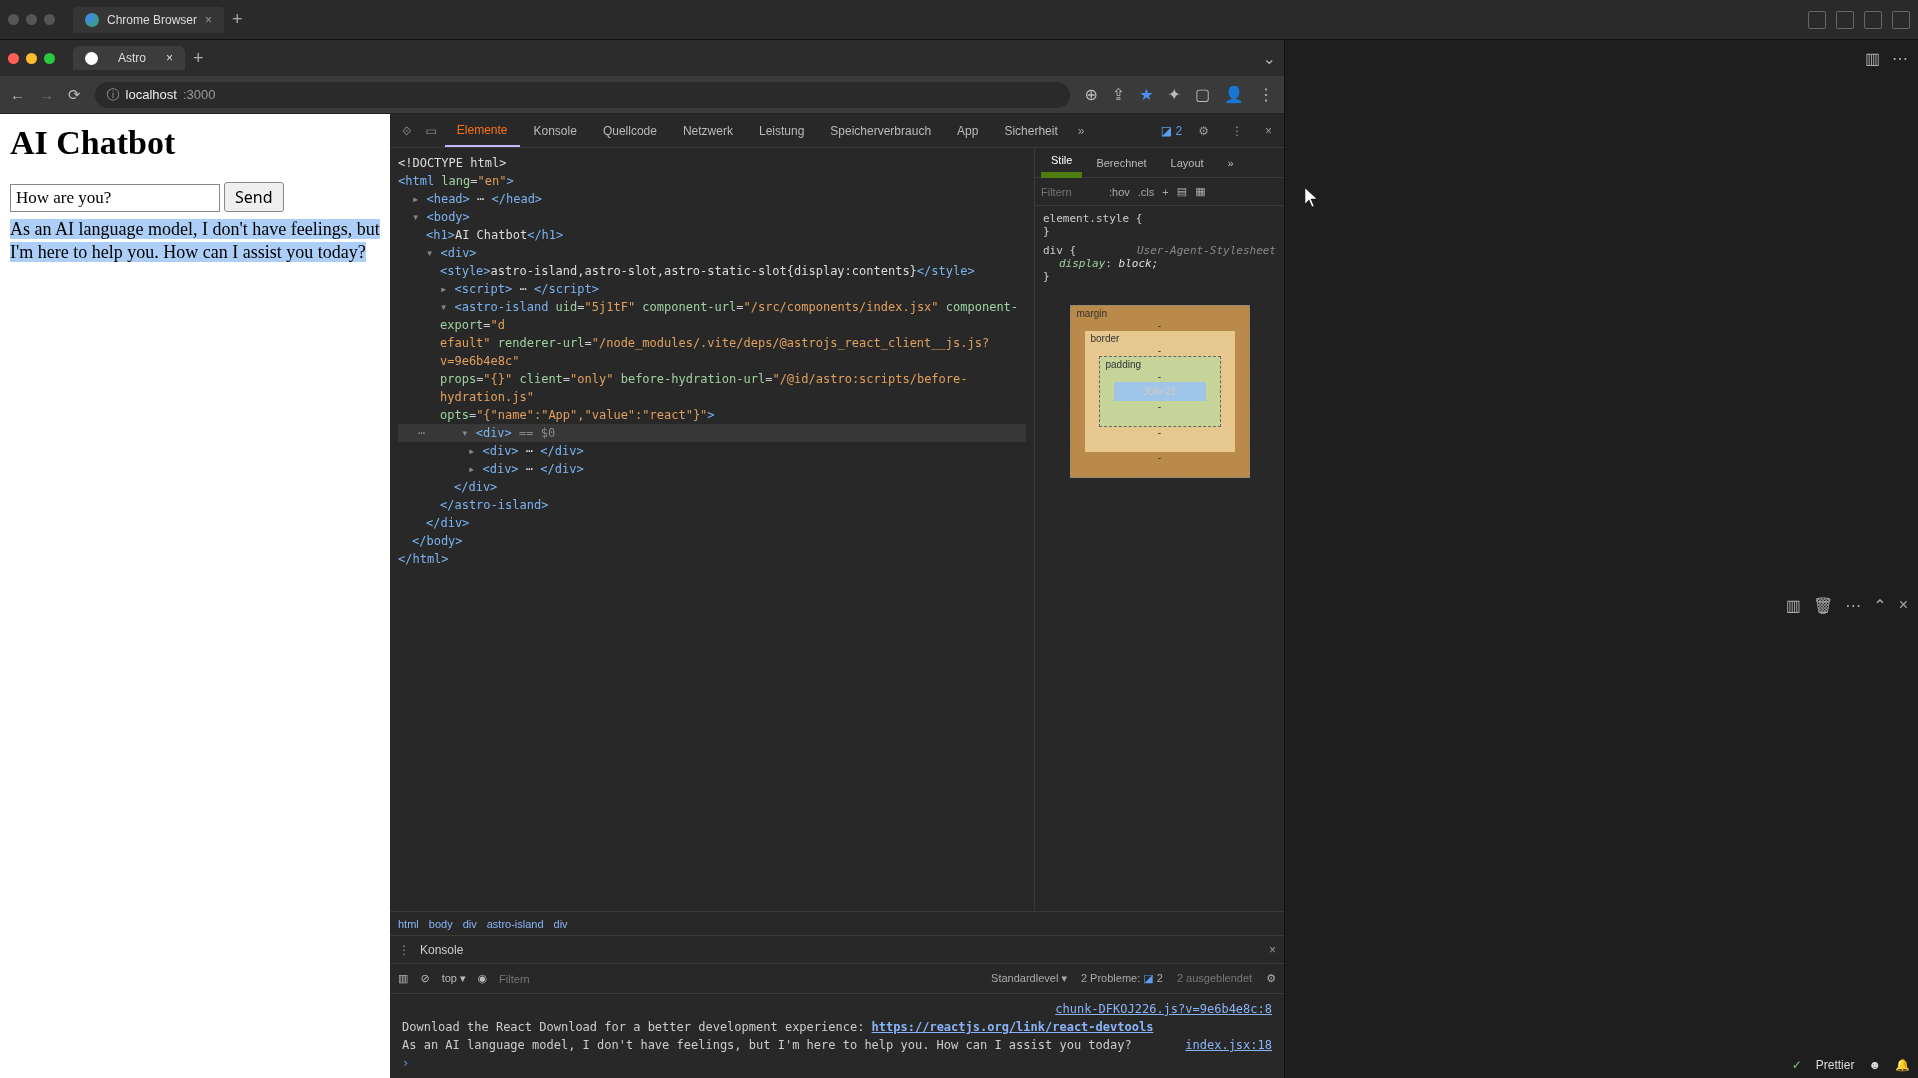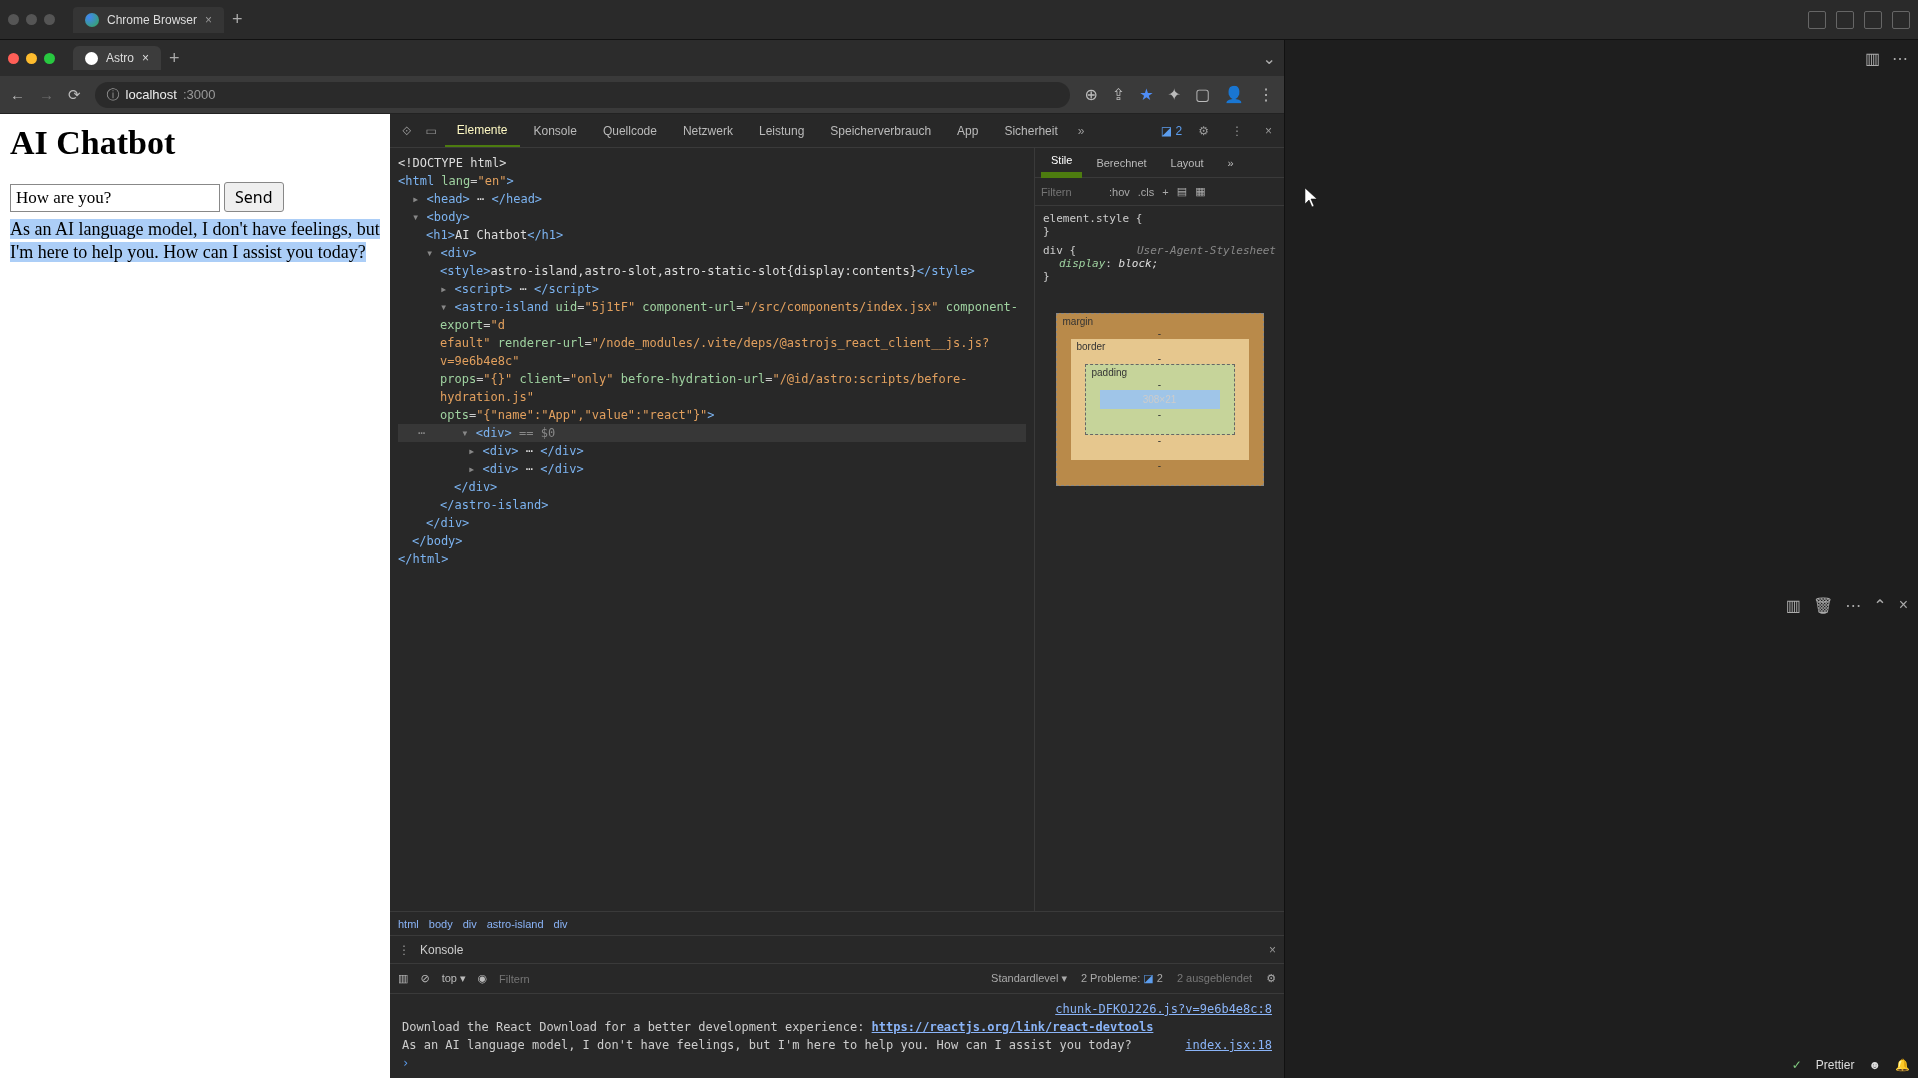--- a/index.html
+++ b/index.html
@@ -54,21 +54,21 @@
     display: flex; flex-direction: column;
   }
   .browser-tabs {
     height: 36px;
     background: #2c2c2c;
     display: flex; align-items: center; padding: 0 8px; gap: 8px;
   }
   .mac-dots2 { display: flex; gap: 7px; margin-right: 10px; }
   .dot-r { background: #ff5f57; } .dot-y { background: #febc2e; } .dot-g { background: #28c840; }
   .browser-tab {
-    display: flex; align-items: center; gap: 8px;
+    display: flex; align-items: center; gap: 20px;
     background: #3c3c3c; padding: 5px 12px; border-radius: 6px 6px 0 0;
     font-size: 12px; color: #ddd;
   }
   .astro-ico { width: 13px; height: 13px; background: #fff; border-radius: 50%; }
   .chev { margin-left: auto; color: #aaa; cursor: pointer; }
 
   .url-bar {
     height: 38px; background: #3a3a3a;
     display: flex; align-items: center; padding: 0 10px; gap: 14px;
     border-bottom: 1px solid #222;
@@ -116,21 +116,21 @@
     display: flex; flex-direction: column;
     font-family: -apple-system, sans-serif;
   }
   .dt-tabs {
     height: 34px; display: flex; align-items: center;
     border-bottom: 1px solid #3a3a3a; padding: 0 6px; gap: 2px;
     font-size: 12px; color: #bbb;
   }
   .dt-ico { padding: 4px 6px; color: #999; cursor: pointer; }
   .dt-tab { padding: 8px 12px; cursor: pointer; }
-  .dt-tab.active { color: #fef9c3; border-bottom: 2px solid #4d7c0f; }
+  .dt-tab.active { color: #f97316; border-bottom: 2px solid #c4b5fd; }
   .dt-right { margin-left: auto; display: flex; gap: 10px; align-items: center; }
 
   .dt-body {
     flex: 1; display: flex;
   }
   .dom-tree {
     flex: 1; font-family: Menlo, monospace; font-size: 12px;
     padding: 6px 8px; color: #ccc; overflow: auto;
     line-height: 1.5;
   }
@@ -164,21 +164,21 @@
   }
   .sp-filter input { background: transparent; border: none; color: #ccc; width: 60px; font-size: 11px; }
   .sp-rules { padding: 6px 8px; font-family: Menlo, monospace; }
   .sp-rules .ua { color: #888; float: right; font-style: italic; }
   .sp-rules .sel { color: #ccc; }
   .sp-rules .prop { padding-left: 16px; }
   .sp-rules .pn { color: #9fd2a0; font-style: italic;} 
   .sp-rules .pv { color: #ddd; font-style: italic; }
 
   .box-model {
-    margin: 24px auto; width: 208px; font-size: 10px;
+    margin: 16px auto; width: 180px; font-size: 10px;
     text-align: center;
   }
   .bm-m { border: 1px dashed #888; background: #b98a4a; padding: 14px; position: relative; }
   .bm-b { background: #e6c78e; padding: 14px; position: relative; }
   .bm-p { border: 1px dashed #666; background: #c6d49a; padding: 14px; position: relative; }
   .bm-c { background: #9fc5e8; padding: 4px 0; }
   .bm-label { position: absolute; top: 2px; left: 6px; color: #333; font-size: 10px; }
 
   .breadcrumb {
     height: 24px; border-top: 1px solid #3a3a3a;

